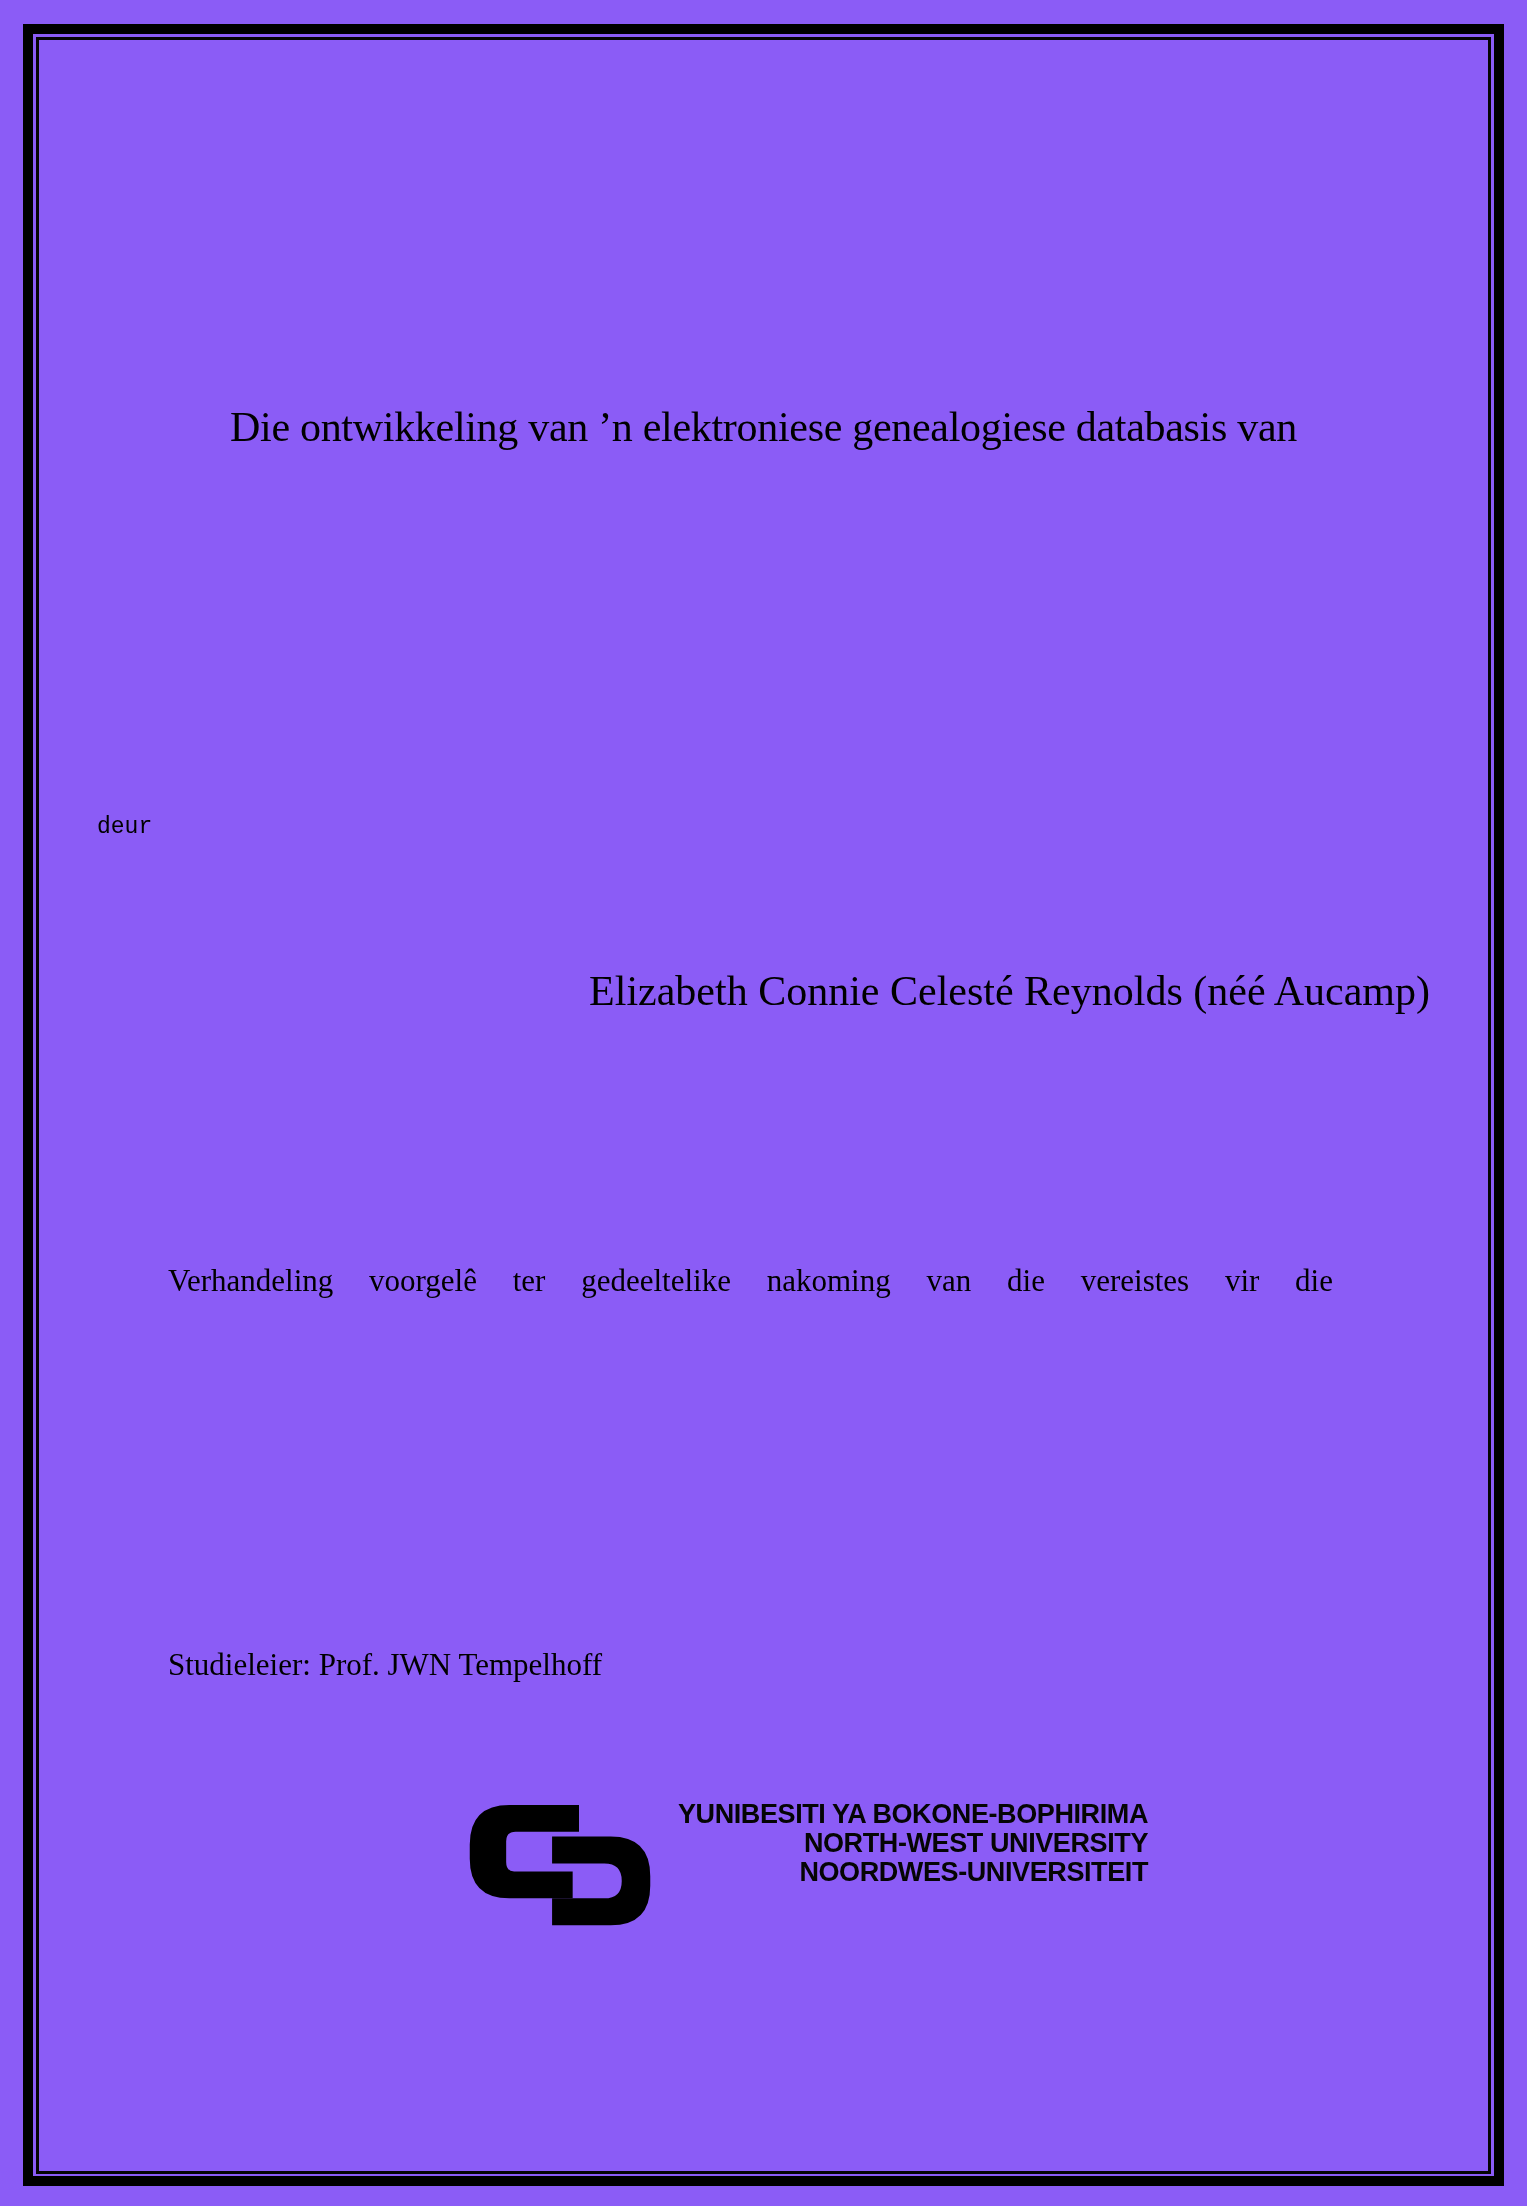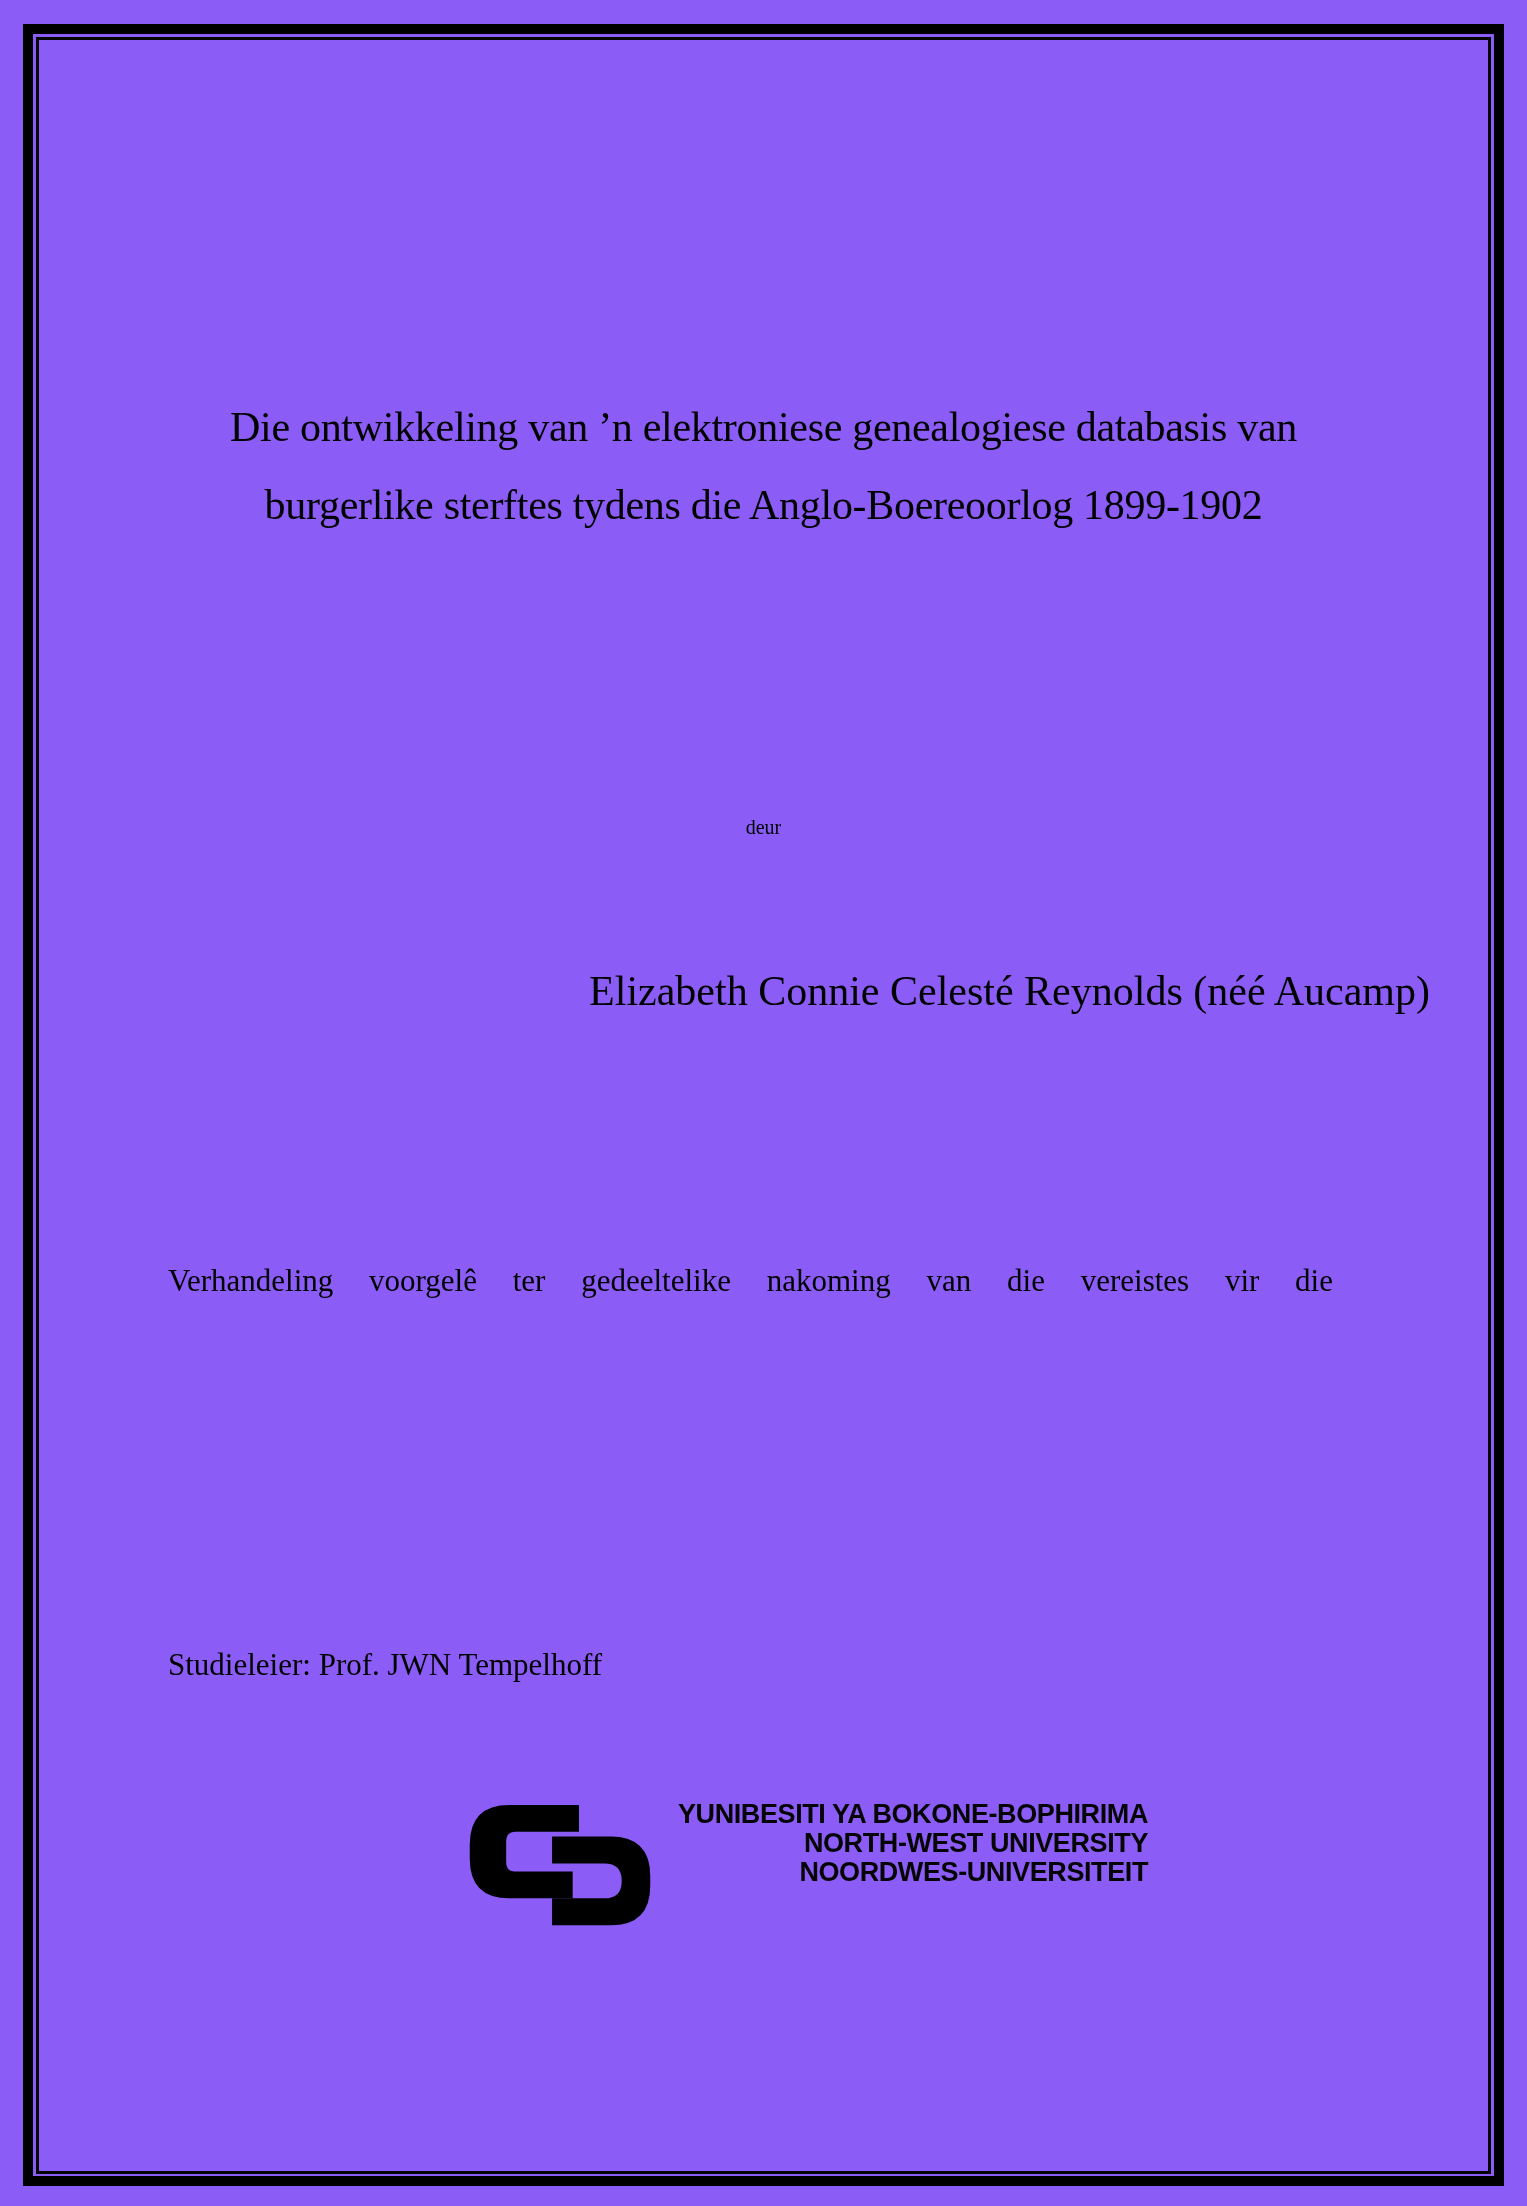--- a/index.html
+++ b/index.html
@@ -21,21 +21,21 @@
     border:3px solid #050505;box-sizing:border-box;
   }
   .title-block{
     position:absolute;left:97px;top:388px;width:1333px;
     text-align:center;
     font-size:42px;letter-spacing:-0.3px;
     line-height:78px;
   }
   .byline{
     position:absolute;left:97px;top:812px;width:1333px;
-    text-align:center;font-size:20px;line-height:31px;
+    font-size:23px;line-height:31px;font-family:Liberation Mono, monospace;
   }
   .author{
     position:absolute;left:97px;top:970px;width:1333px;
     text-align:right;font-size:42px;line-height:42px;
   }
   .submission{
     position:absolute;left:168px;top:1221px;width:1165px;
     font-size:31px;line-height:40px;text-align:left;
   }
   .submission .just{
@@ -63,21 +63,20 @@
 </head>
 <body>
 
 <div class="page">
 
   <div class="frame-outer"></div>
   <div class="frame-inner"></div>
 
   <div class="title-block">
     <div>Die ontwikkeling van ’n elektroniese genealogiese databasis van</div>
-    <div>burgerlike sterftes tydens die Anglo-Boereoorlog 1899-1902</div>
   </div>
 
   <div class="byline">deur</div>
 
   <div class="author">Elizabeth Connie Celesté Reynolds (néé Aucamp)</div>
 
   <div class="submission">
     <div class="just">Verhandeling voorgelê ter gedeeltelike nakoming van die vereistes vir die</div>
   </div>
 

